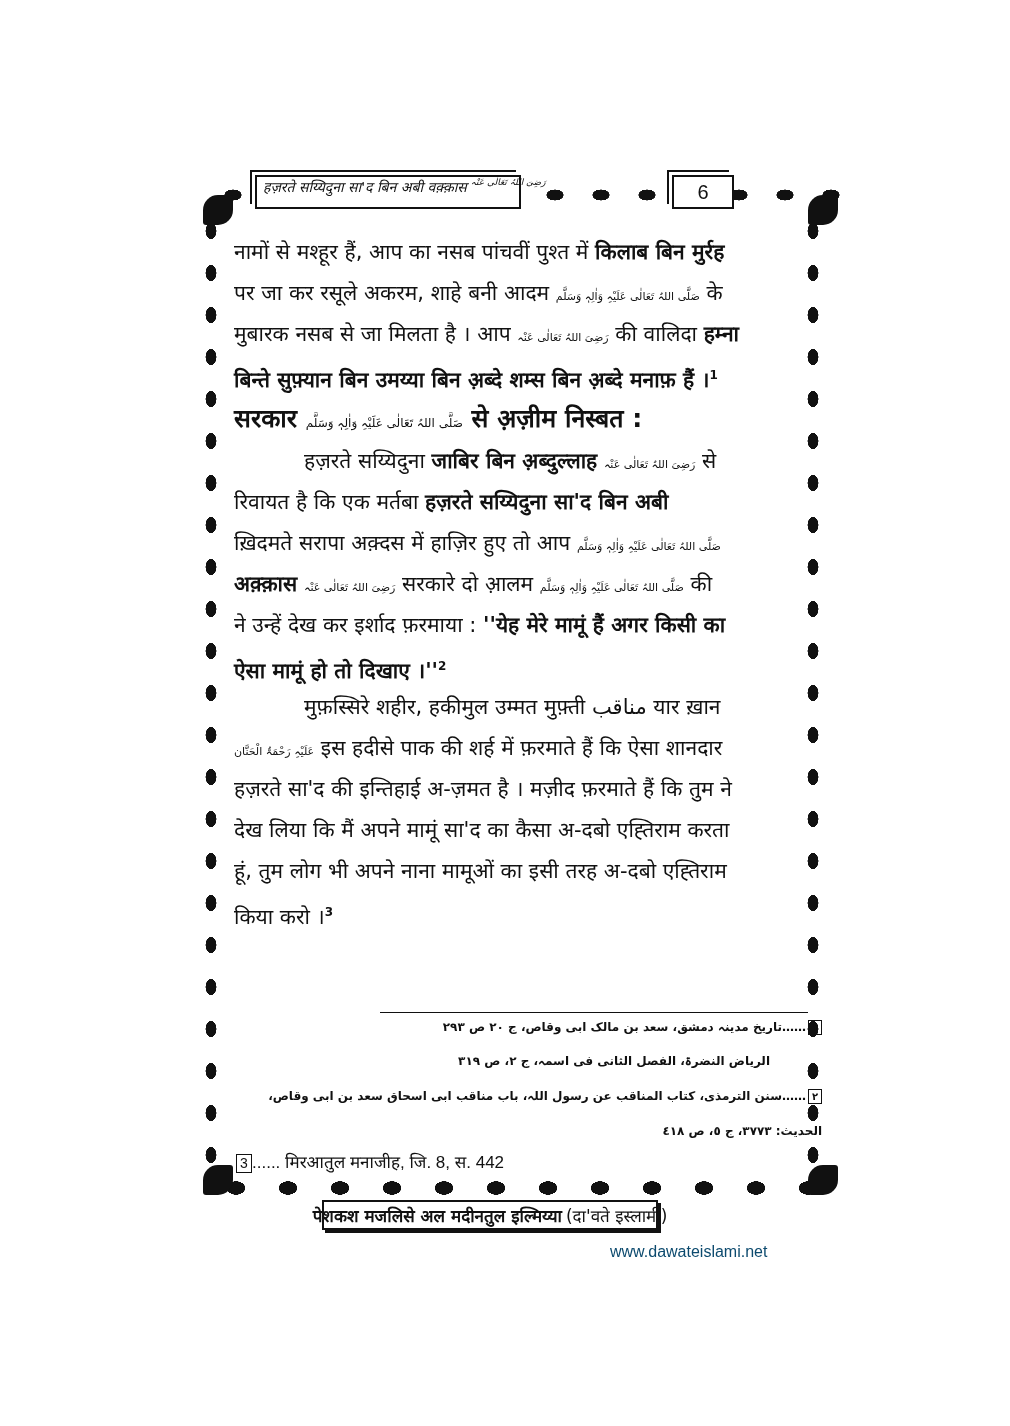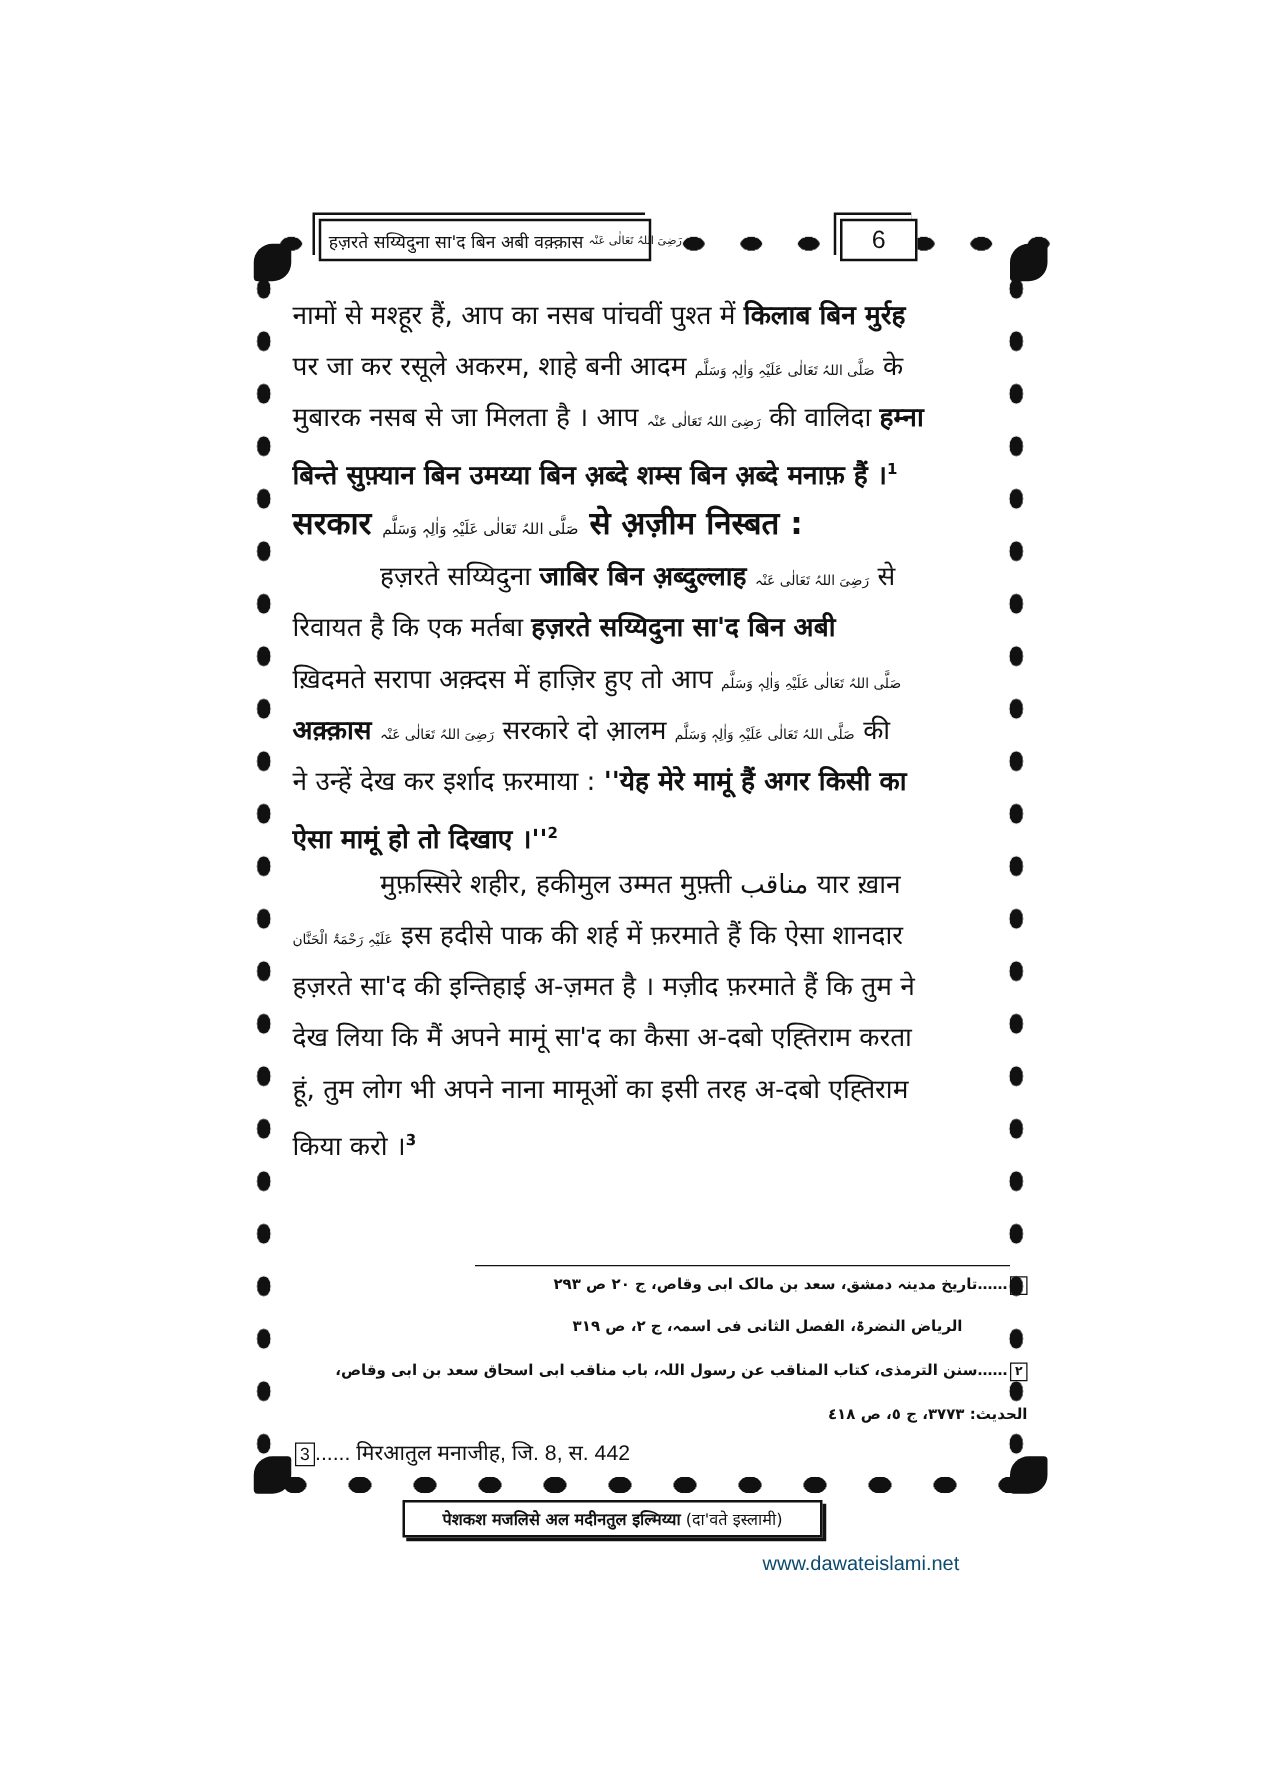--- a/index.html
+++ b/index.html
@@ -16,21 +16,21 @@
       background-image: radial-gradient(ellipse 9px 13px at 50% 50%, #111 60%, transparent 62%);
       background-size:26px 42px; background-repeat:repeat-y; }
     .orn-right { position:absolute; left:800px; top:210px; width:26px; height:962px;
       background-image: radial-gradient(ellipse 9px 13px at 50% 50%, #111 60%, transparent 62%);
       background-size:26px 42px; background-repeat:repeat-y; }
     .corner { position:absolute; width:30px; height:30px; background:#111;
       border-radius:50% 10% 50% 10%; }
     
     .hdr-title { position:absolute; left:255px; top:175px; width:250px; height:30px;
       background:#fff; border:2px solid #111; box-shadow:-4px -4px 0 -1px #fff, -5px -5px 0 0 #111;
-      display:flex; align-items:center; padding:0 6px; font-size:14px; white-space:nowrap; z-index:2; }
+      display:flex; align-items:flex-start; padding:0 6px; font-size:14px; white-space:nowrap; z-index:2;font-style:italic; }
     .hdr-title .ar { font-size:9px; margin-left:4px; }
     .hdr-page { position:absolute; left:672px; top:175px; width:58px; height:30px;
       background:#fff; border:2px solid #111; box-shadow:-4px -4px 0 -1px #fff, -5px -5px 0 0 #111;
       display:flex; align-items:center; justify-content:center; font-family:"Liberation Sans", sans-serif;
       font-size:20px; z-index:2; }
     
     .content { position:absolute; left:234px; top:232px; width:568px; }
     .line { height:41px; font-size:21px; line-height:41px; white-space:nowrap;
       display:flex; justify-content:space-between; align-items:baseline; }
     .line.left { justify-content:flex-start; gap:6px; }
@@ -41,21 +41,21 @@
     sup { font-size:12px; font-weight:bold; }
     .rule { position:absolute; left:380px; top:1012px; width:428px; border-top:1.5px solid #111; }
     .fn { position:absolute; font-size:12px; font-weight:bold; direction:rtl; white-space:nowrap; }
     .fn-box { display:inline-block; border:1.5px solid #111; width:12px; height:13px; font-size:10px;
       text-align:center; line-height:13px; margin-left:2px; }
     .fn3 { position:absolute; left:236px; top:1150px; font-family:"Liberation Sans", sans-serif; font-size:17px; }
     .fn3 .fn-box3 { display:inline-block; border:1.5px solid #111; width:14px; height:17px; font-size:14px;
       text-align:center; line-height:17px; }
     .footer-box { position:absolute; left:322px; top:1200px; width:332px; height:26px; background:#fff;
       border:2px solid #111; box-shadow:3px 3px 0 0 #111; display:flex; align-items:center; justify-content:center;
-      font-size:13px; white-space:nowrap; z-index:2; }
+      font-size:17px; white-space:nowrap; z-index:2; }
     .footer-box .b { font-weight:bold; margin-right:4px; }
     .url { position:absolute; left:610px; top:1243px; font-family:"Liberation Sans", sans-serif; font-size:16px; color:#0c4a6e; }
   </style>
 </head>
 <body>
 
 <div class="orn-top"></div>
 <div class="orn-bottom"></div>
 <div class="orn-left"></div>
 <div class="orn-right"></div>

